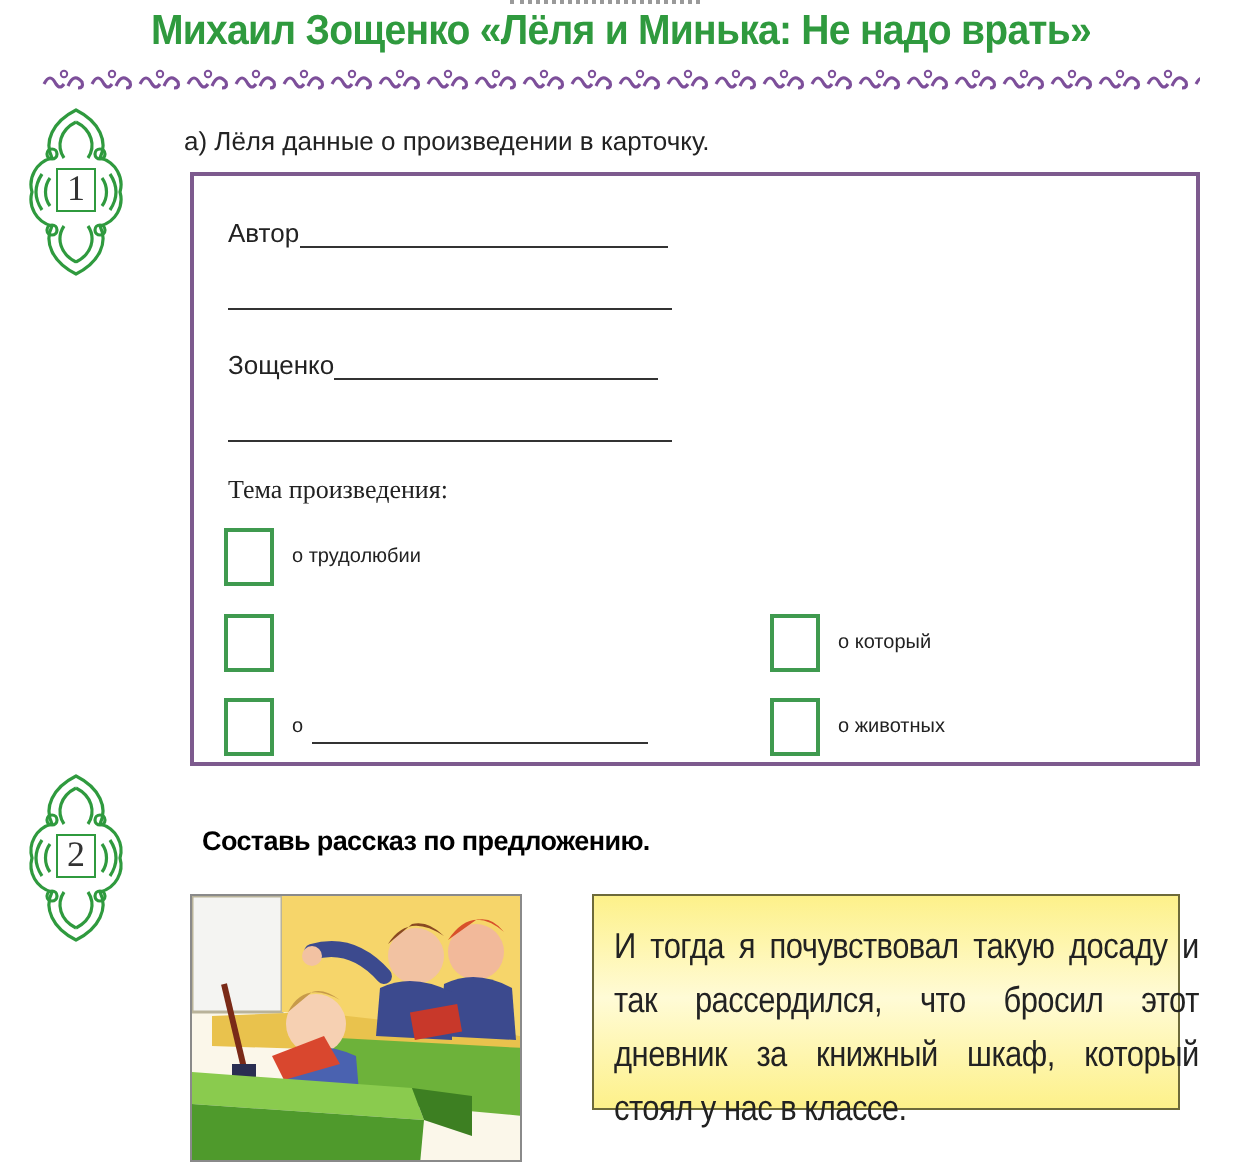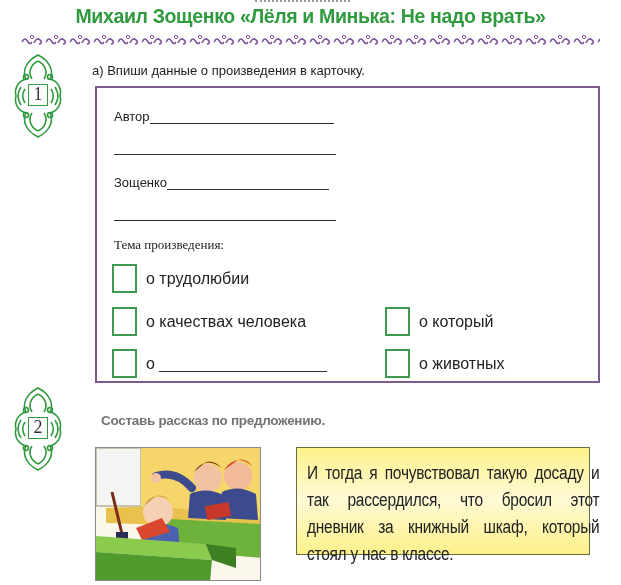--- a/index.html
+++ b/index.html
@@ -34,28 +34,28 @@
     .card {
       position: absolute; left: 95px; top: 86px; width: 505px; height: 297px;
       border: 2.5px solid #7d5a8e; background: #fff;
     }
 
     .field-row { position: absolute; display: flex; align-items: flex-end; font-size: 13px; color: #222; }
     .field-line { border-bottom: 1.5px solid #333; height: 14px; }
 
     .theme-label { position: absolute; left: 114px; top: 237px; font-size: 13px; color: #222; font-family: Liberation Serif, serif; }
 
-    .opt { position: absolute; display: flex; align-items: center; font-size: 16px; color: #222; }
+    .opt { position: absolute; display: flex; align-items: center; font-size: 10px; color: #222; }
     .chk {
       width: 25px; height: 29px; border: 2px solid #3f9a4f; background: #fff; margin-right: 9px;
       flex: none;
     }
 
     .instr-2 {
-      position: absolute; left: 101px; top: 413px; font-size: 13.5px; font-weight: bold; color: #737373;
+      position: absolute; left: 101px; top: 413px; font-size: 13.5px; font-weight: bold; color: #000000;
       letter-spacing: -0.3px;
     }
 
     .picture {
       position: absolute; left: 95px; top: 447px; width: 166px; height: 134px;
       border: 1.5px solid #8a8a8a; overflow: hidden; background: #fff;
     }
 
     .sentence-box {
       position: absolute; left: 296px; top: 447px; width: 294px; height: 108px;
@@ -100,21 +100,21 @@
       <path d="M43 34 C47 40 47 46 43 52 M39 36 C42 40 42 46 39 50"></path>
       <circle cx="14" cy="24" r="2.5"></circle>
         <circle cx="38" cy="24" r="2.5"></circle>
       <circle cx="14" cy="62" r="2.5"></circle>
         <circle cx="38" cy="62" r="2.5"></circle>
     </g>
   </svg>
   <div class="badge-num">1</div>
 </div>
 
-<div class="instr-a">а) Впиши данные о произведения в карточку.</div>
+<div class="instr-a">а) Лёля данные о произведении в карточку.</div>
 
 <div class="card"></div>
 
 <div class="field-row" style="left:114px; top:109px;">
   <span>Автор</span>
   <span class="field-line" style="width:184px;"></span>
 </div>
 <div class="field-row" style="left:114px; top:141px;">
   <span class="field-line" style="width:222px;"></span>
 </div>
@@ -128,21 +128,20 @@
 </div>
 
 <div class="theme-label">Тема произведения:</div>
 
 <div class="opt" style="left:112px; top:264px;">
   <span class="chk"></span>
   <span>о трудолюбии</span>
 </div>
 <div class="opt" style="left:112px; top:307px;">
   <span class="chk"></span>
-  <span>о качествах человека</span>
 </div>
 <div class="opt" style="left:112px; top:349px;">
   <span class="chk"></span>
   <span style="margin-right:4px;">о</span>
   <span class="field-line" style="width:168px; align-self:flex-end; margin-bottom:6px;"></span>
 </div>
 <div class="opt" style="left:385px; top:307px;">
   <span class="chk"></span>
   <span>о который</span>
 </div>

